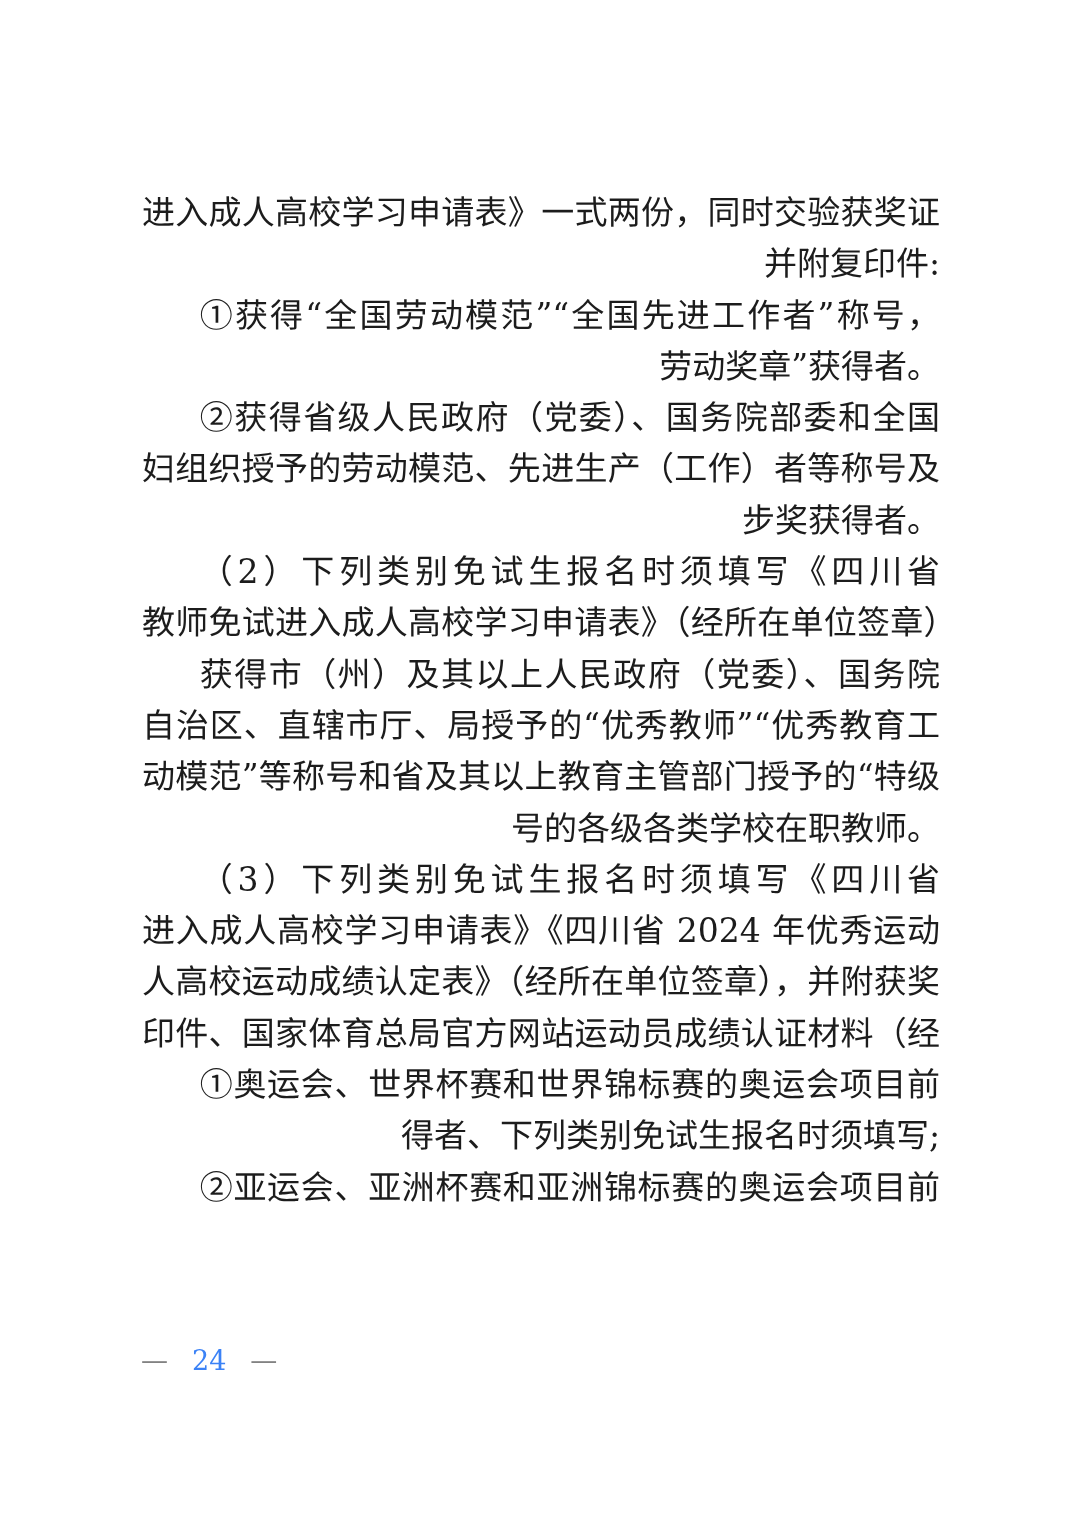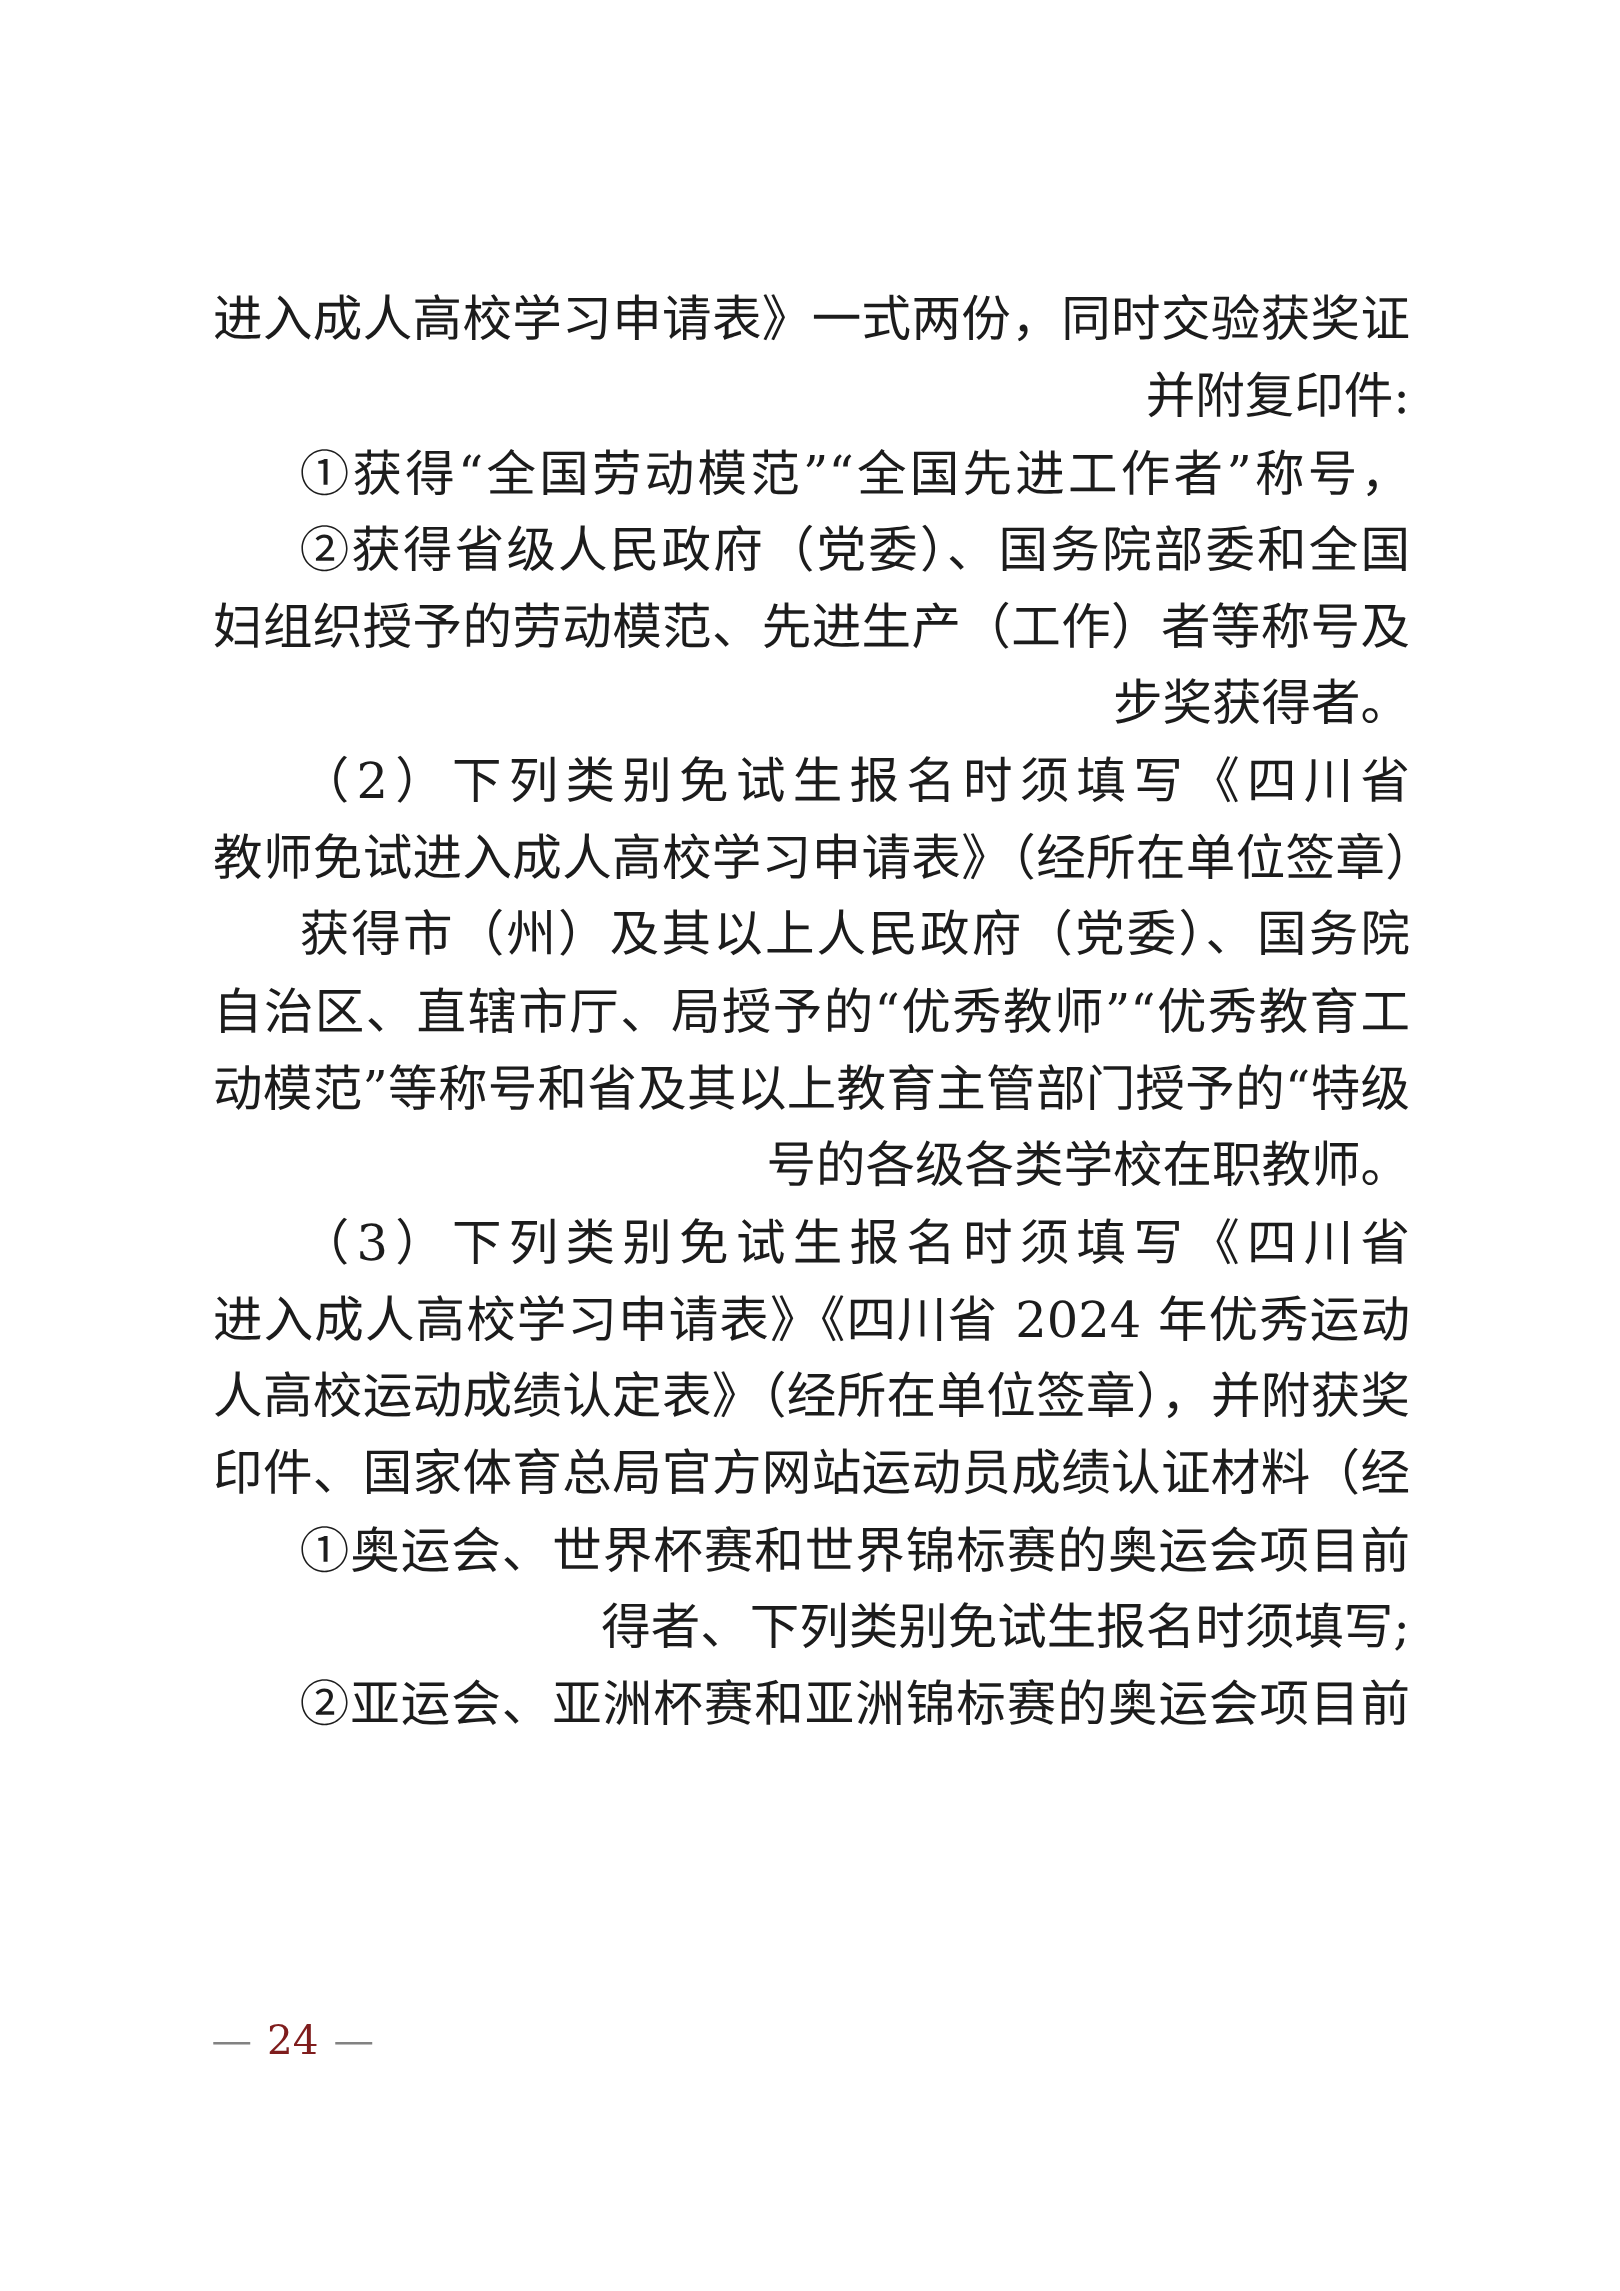--- a/index.html
+++ b/index.html
@@ -48,33 +48,34 @@
     left: 141px;
     top: 1341px;
     font-size: 27px;
     line-height: 40px;
     white-space: nowrap;
   }
   .footer .dash {
     color: #828282;
   }
   .footer .num {
-    color: #7f1d1d;
-    margin: 0 10px;
+    color: #3b82f6;
+    margin: 0 24px;
   }
 </style>
 </head>
 <body>
 
 <div class="page">
 
   <div class="textblock">
     <div class="line fill">进入成人高校学习申请表》一式两份，同时交验获奖证书原件</div>
     <div class="line">并附复印件:</div>
     <div class="line fill ind">①获得“全国劳动模范”“全国先进工作者”称号，“全国‘五一’</div>
+    <div class="line">劳动奖章”获得者。</div>
     <div class="line fill ind">②获得省级人民政府（党委）、国务院部委和全国工、青、</div>
     <div class="line fill">妇组织授予的劳动模范、先进生产（工作）者等称号及科技进</div>
     <div class="line">步奖获得者。</div>
     <div class="line fill ind">（2）下列类别免试生报名时须填写《四川省 2024 年优秀</div>
     <div class="line fill">教师免试进入成人高校学习申请表》（经所在单位签章）一式两</div>
     <div class="line fill ind">获得市（州）及其以上人民政府（党委）、国务院部委及省、</div>
     <div class="line fill">自治区、直辖市厅、局授予的“优秀教师”“优秀教育工作者”“劳</div>
     <div class="line fill">动模范”等称号和省及其以上教育主管部门授予的“特级教师”称</div>
     <div class="line">号的各级各类学校在职教师。</div>
     <div class="line fill ind">（3）下列类别免试生报名时须填写《四川省 2024 年免试</div>

